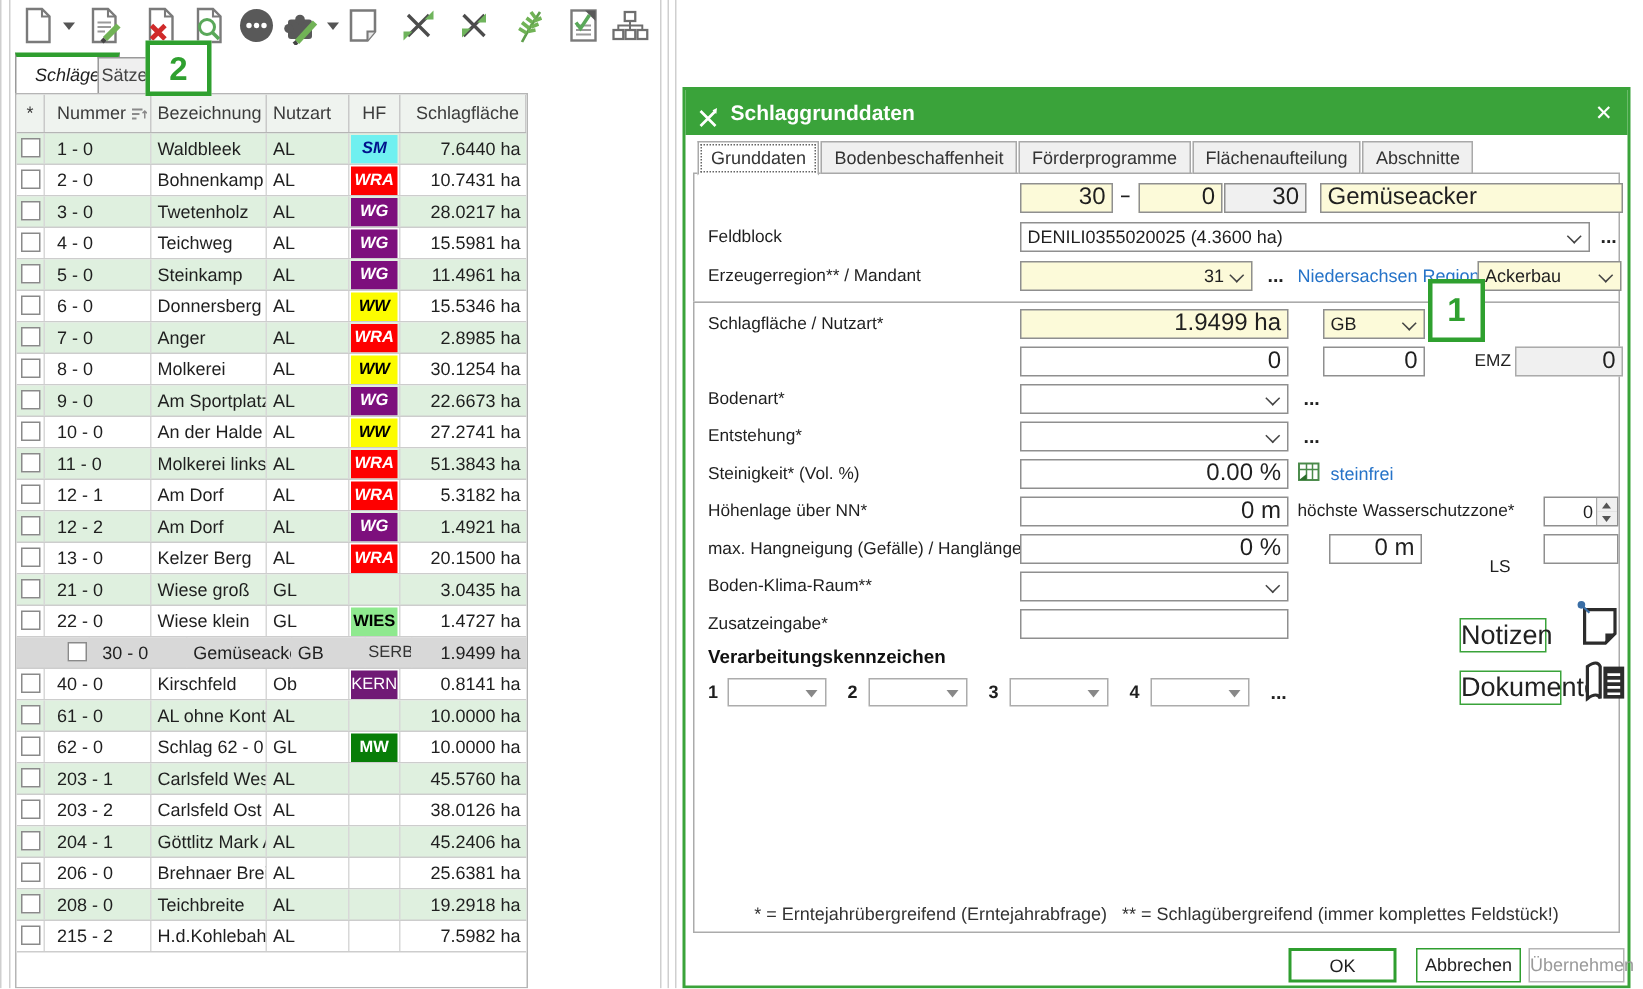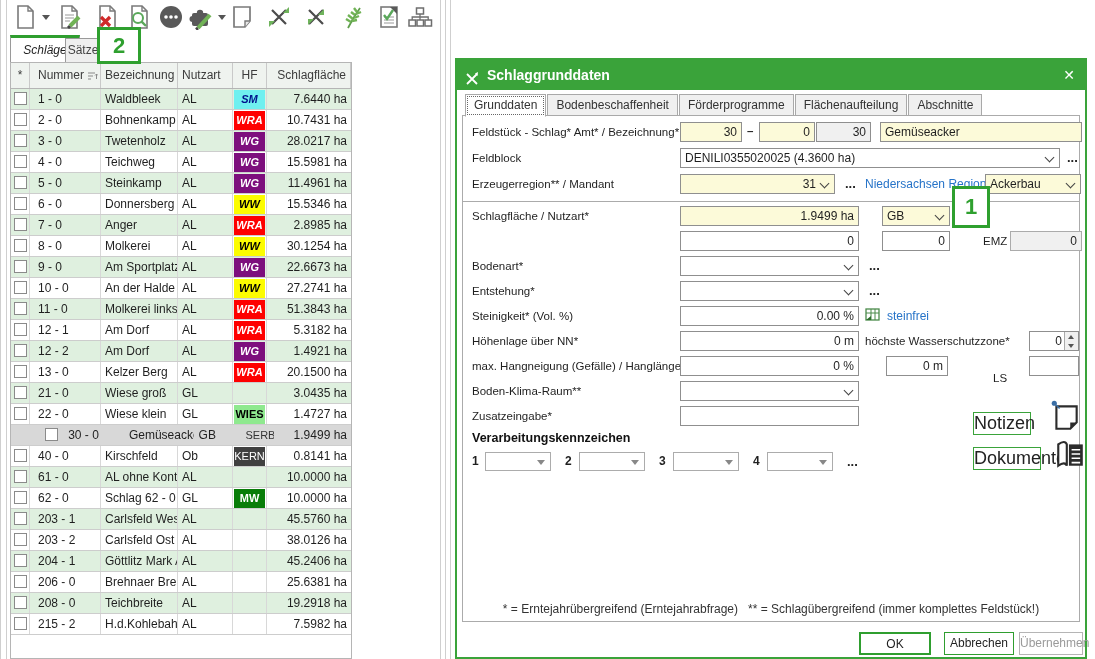--- a/index.html
+++ b/index.html
@@ -36,21 +36,21 @@
   .dialog{position:absolute;left:455px;top:58px;width:632px;height:601px;background:#fff;border:2px solid #3AA33A;box-sizing:border-box;z-index:10;}
   .dtitle{position:absolute;left:0;top:0;right:0;height:30px;background:#3AA33A;color:#fff;font-weight:bold;font-size:14px;line-height:30px;}
   .dtitle .txt{margin-left:30px;}
   .dlogo{position:absolute;left:8px;top:7px;}
   .dclose{position:absolute;right:10px;top:0;color:#fff;font-size:14px;line-height:30px;cursor:pointer;font-weight:normal;}
   .dtabs{position:absolute;left:8px;top:34px;display:flex;z-index:5;}
   .dtab{box-sizing:border-box;border:1px solid #A9A9A9;background:#F0F0F0;padding:3px 8px 2px 8px;height:22px;margin-right:1px;color:#333;cursor:pointer;}
   .dtab.active{background:#fff;border-bottom:1px solid #fff;height:23px;outline:1px dotted #666;outline-offset:-3px;}
   .frame{position:absolute;border:1px solid #ABABAB;box-sizing:border-box;background:#fff;}
   .lbl{position:absolute;height:20px;line-height:20px;white-space:nowrap;font-size:11.5px;color:#1f1f1f;}
-  .fld{position:absolute;height:20px;line-height:18px;border:1px solid #8F8F8F;background:#fff;box-sizing:border-box;padding:0 4px;font-size:12px;}
+  .fld{position:absolute;height:20px;line-height:18px;border:1px solid #8F8F8F;background:#fff;box-sizing:border-box;padding:0 4px;font-size:16px;}
   .fld.num{text-align:right;}
   .fld.yellow,.dd.yellow{background:#FCFAD9;}
   .fld.gray{background:#F0F0F0;}
   .fld.dis{background:#F0F0F0;border-color:#ABABAB;}
   .dd{position:absolute;height:20px;line-height:18px;border:1px solid #8F8F8F;background:#fff;box-sizing:border-box;padding:0 18px 0 4px;font-size:12px;cursor:pointer;}
   .chev{position:absolute;right:6px;top:5px;width:6px;height:6px;border-right:1.5px solid #444;border-bottom:1.5px solid #444;transform:rotate(45deg);}
   .more{position:absolute;font-weight:bold;color:#222;font-size:13px;height:20px;line-height:16px;cursor:pointer;}
   .link{position:absolute;height:20px;line-height:20px;color:#2673C8;cursor:pointer;font-size:12px;white-space:nowrap;}
   .spin{position:absolute;height:20px;width:50px;border:1px solid #8F8F8F;box-sizing:border-box;background:#fff;}
   .spin .v{position:absolute;left:0;top:0;right:13px;line-height:18px;text-align:right;padding-right:3px;}
@@ -334,21 +334,21 @@
             <span class="badge" style="color: rgb(51, 51, 51); font-style: normal; font-weight: normal;">SERB</span>
           </div>
           <div class="cell c5">1.9499 ha</div>
         </div>
         <div class="trow">
           <div class="cell c0"><span class="cb"></span></div>
           <div class="cell c1">40 - 0</div>
           <div class="cell c2">Kirschfeld</div>
           <div class="cell c3">Ob</div>
           <div class="cell c4">
-            <span class="badge" style="background: #404040; color: rgb(255, 255, 255); font-style: normal; font-weight: normal;">KERN</span>
+            <span class="badge" style="background: #701a75; color: rgb(255, 255, 255); font-style: normal; font-weight: normal;">KERN</span>
           </div>
           <div class="cell c5">0.8141 ha</div>
         </div>
         <div class="trow alt">
           <div class="cell c0"><span class="cb"></span></div>
           <div class="cell c1">61 - 0</div>
           <div class="cell c2">AL ohne Kontur</div>
           <div class="cell c3">AL</div>
           <div class="cell c4"></div>
           <div class="cell c5">10.0000 ha</div>
@@ -430,21 +430,20 @@
         <div class="dtab active">Grunddaten</div>
         <div class="dtab">Bodenbeschaffenheit</div>
         <div class="dtab">Förderprogramme</div>
         <div class="dtab">Flächenaufteilung</div>
         <div class="dtab">Abschnitte</div>
       </div>
 
     <div class="frame" style="left:5px;top:55px;width:618px;height:87px;"></div>
     <div class="frame" style="left:5px;top:141px;width:618px;height:421px;"></div>
 
-    <div class="lbl" style="left:15px;top:62px;">Feldstück - Schlag* Amt* / Bezeichnung*</div>
     <div class="fld yellow num" style="left:223px;top:62px;width:62px;">30</div>
     <div class="lbl" style="left:290px;top:61px;font-weight:bold;">–</div>
     <div class="fld yellow num" style="left:302px;top:62px;width:56px;">0</div>
     <div class="fld gray num" style="left:359px;top:62px;width:55px;">30</div>
     <div class="fld yellow" style="left:423px;top:62px;width:202px;">Gemüseacker</div>
 
     <div class="lbl" style="left:15px;top:88px;">Feldblock</div>
     <div class="dd" style="left:223px;top:88px;width:380px;"><span>DENILI0355020025 (4.3600 ha)</span><span class="chev"></span></div>
     <div class="more" style="left:610px;top:90px;">...</div>
 

